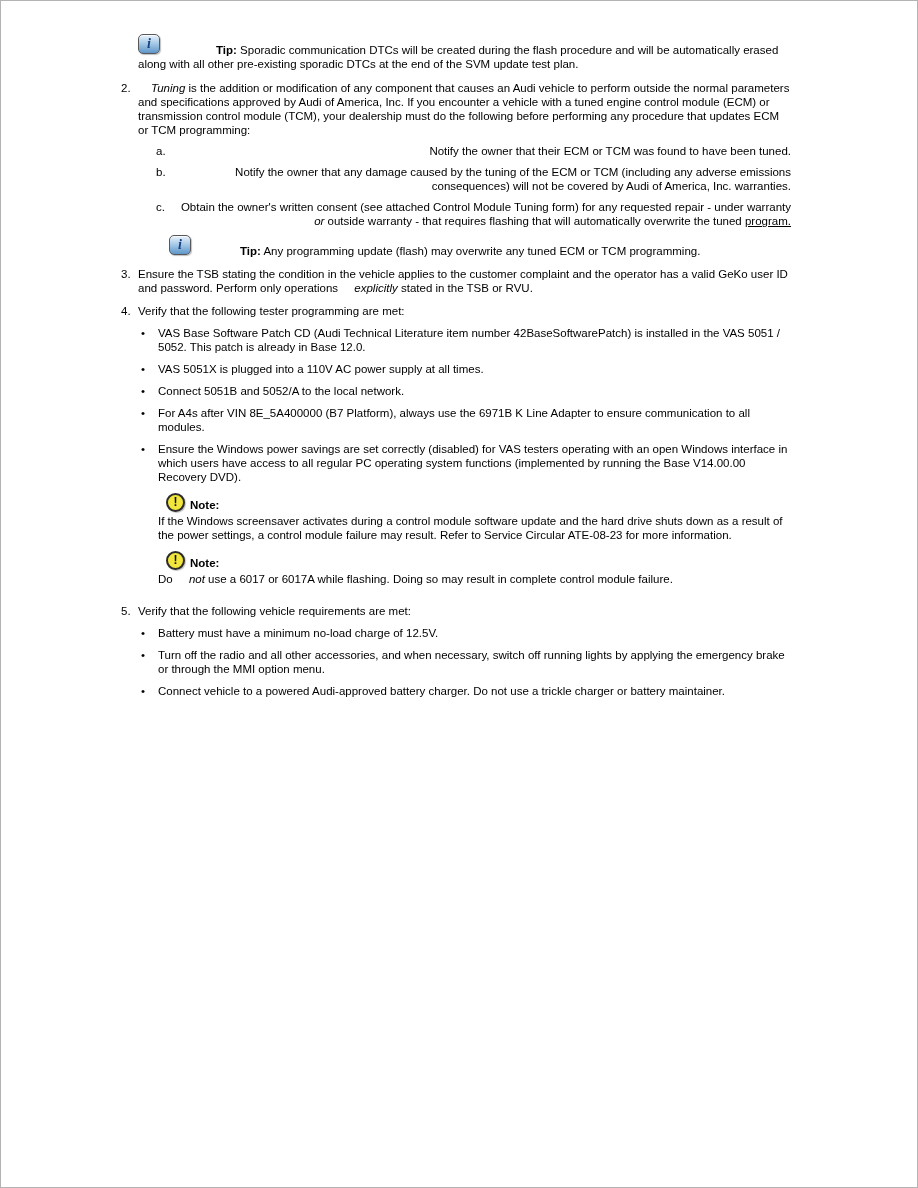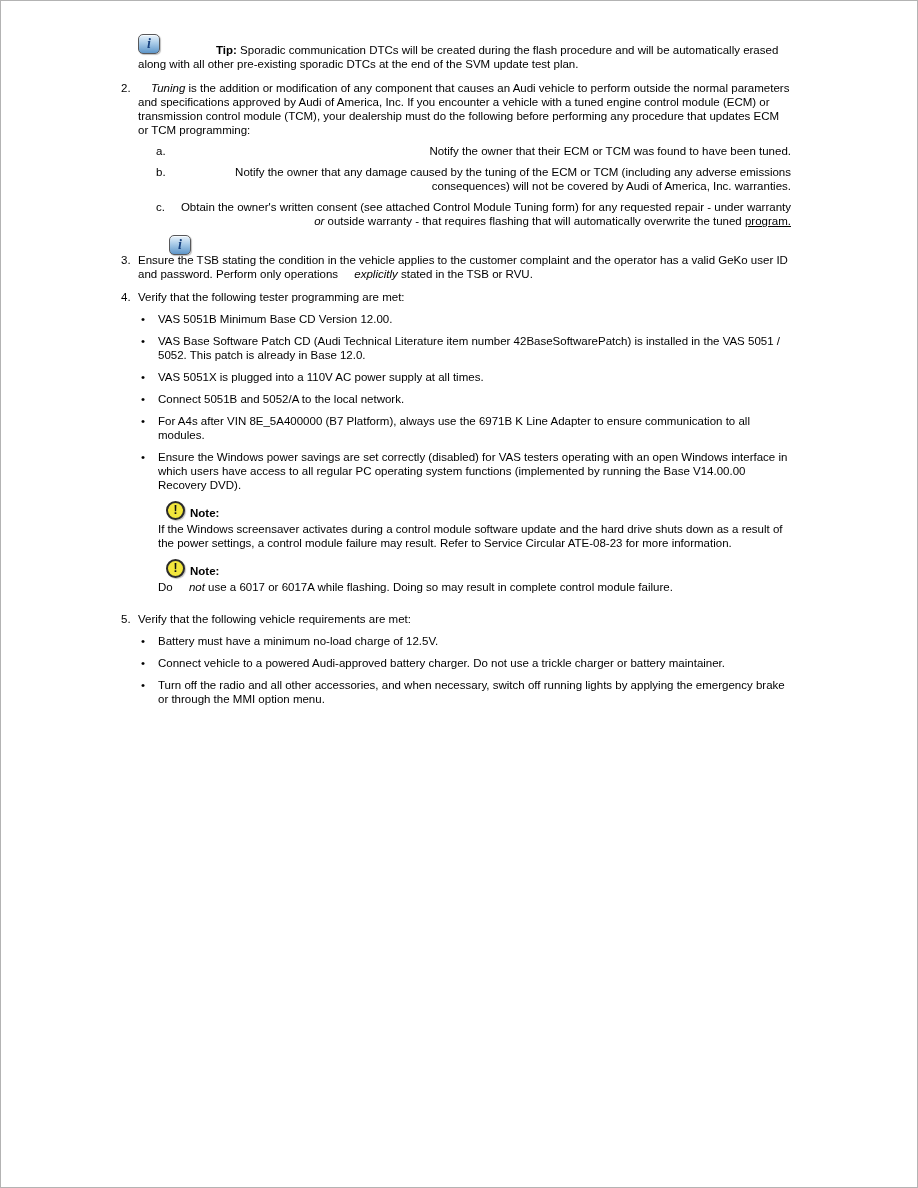--- a/index.html
+++ b/index.html
@@ -99,40 +99,38 @@
       <div class="sub-item">
         <span class="sub-label">c.</span>
         <p class="sub-content"><span>Obtain the owner's written consent (see attached Control Module Tuning form) for any requested repair - under warranty</span>
           <span class="i">or</span>
           <span>outside warranty - that requires flashing that will automatically overwrite the tuned</span>
           <span class="u">program.</span></p>
       </div>
 
       <div class="tip-block tip-inline">
         <span class="info-icon">i</span>
+        <p class="tip-text"><span class="b">Tip:</span>
+          <span>Any programming update (flash) may overwrite any tuned ECM or TCM programming.</span></p>
       </div>
     </div>
   </div>
 
   <div class="num-item">
     <span class="num-label">3.</span>
     <p class="num-content"><span>Ensure the TSB stating the condition in the vehicle applies to the customer complaint and the operator has a valid GeKo user ID and password. Perform only operations</span>
       <span class="i">explicitly</span>
       <span>stated in the TSB or RVU.</span></p>
   </div>
 
   <div class="num-item">
     <span class="num-label">4.</span>
     <div class="num-content">
       <p>Verify that the following tester programming are met:</p>
 
-      <div class="bullet-row">
-        <span class="bullet-marker"></span>
-        <p class="bullet-text">VAS 5051B Minimum Base CD Version 12.00.</p>
-      </div>
       <div class="bullet-row">
         <span class="bullet-marker"></span>
         <p class="bullet-text">VAS Base Software Patch CD (Audi Technical Literature item number 42BaseSoftwarePatch) is installed in the VAS 5051 / 5052. This patch is already in Base 12.0.</p>
       </div>
       <div class="bullet-row">
         <span class="bullet-marker"></span>
         <p class="bullet-text">VAS 5051X is plugged into a 110V AC power supply at all times.</p>
       </div>
       <div class="bullet-row">
         <span class="bullet-marker"></span>
@@ -171,22 +169,22 @@
     <span class="num-label">5.</span>
     <div class="num-content">
       <p>Verify that the following vehicle requirements are met:</p>
 
       <div class="bullet-row">
         <span class="bullet-marker"></span>
         <p class="bullet-text">Battery must have a minimum no-load charge of 12.5V.</p>
       </div>
       <div class="bullet-row">
         <span class="bullet-marker"></span>
-        <p class="bullet-text">Connect vehicle to a powered Audi-approved battery charger. Do not use a trickle charger or battery maintainer.</p>
+        <p class="bullet-text">Turn off the radio and all other accessories, and when necessary, switch off running lights by applying the emergency brake or through the MMI option menu.</p>
       </div>
       <div class="bullet-row">
         <span class="bullet-marker"></span>
-        <p class="bullet-text">Turn off the radio and all other accessories, and when necessary, switch off running lights by applying the emergency brake or through the MMI option menu.</p>
+        <p class="bullet-text">Connect vehicle to a powered Audi-approved battery charger. Do not use a trickle charger or battery maintainer.</p>
       </div>
     </div>
   </div>
 
 </div>
 
 </body></html>

